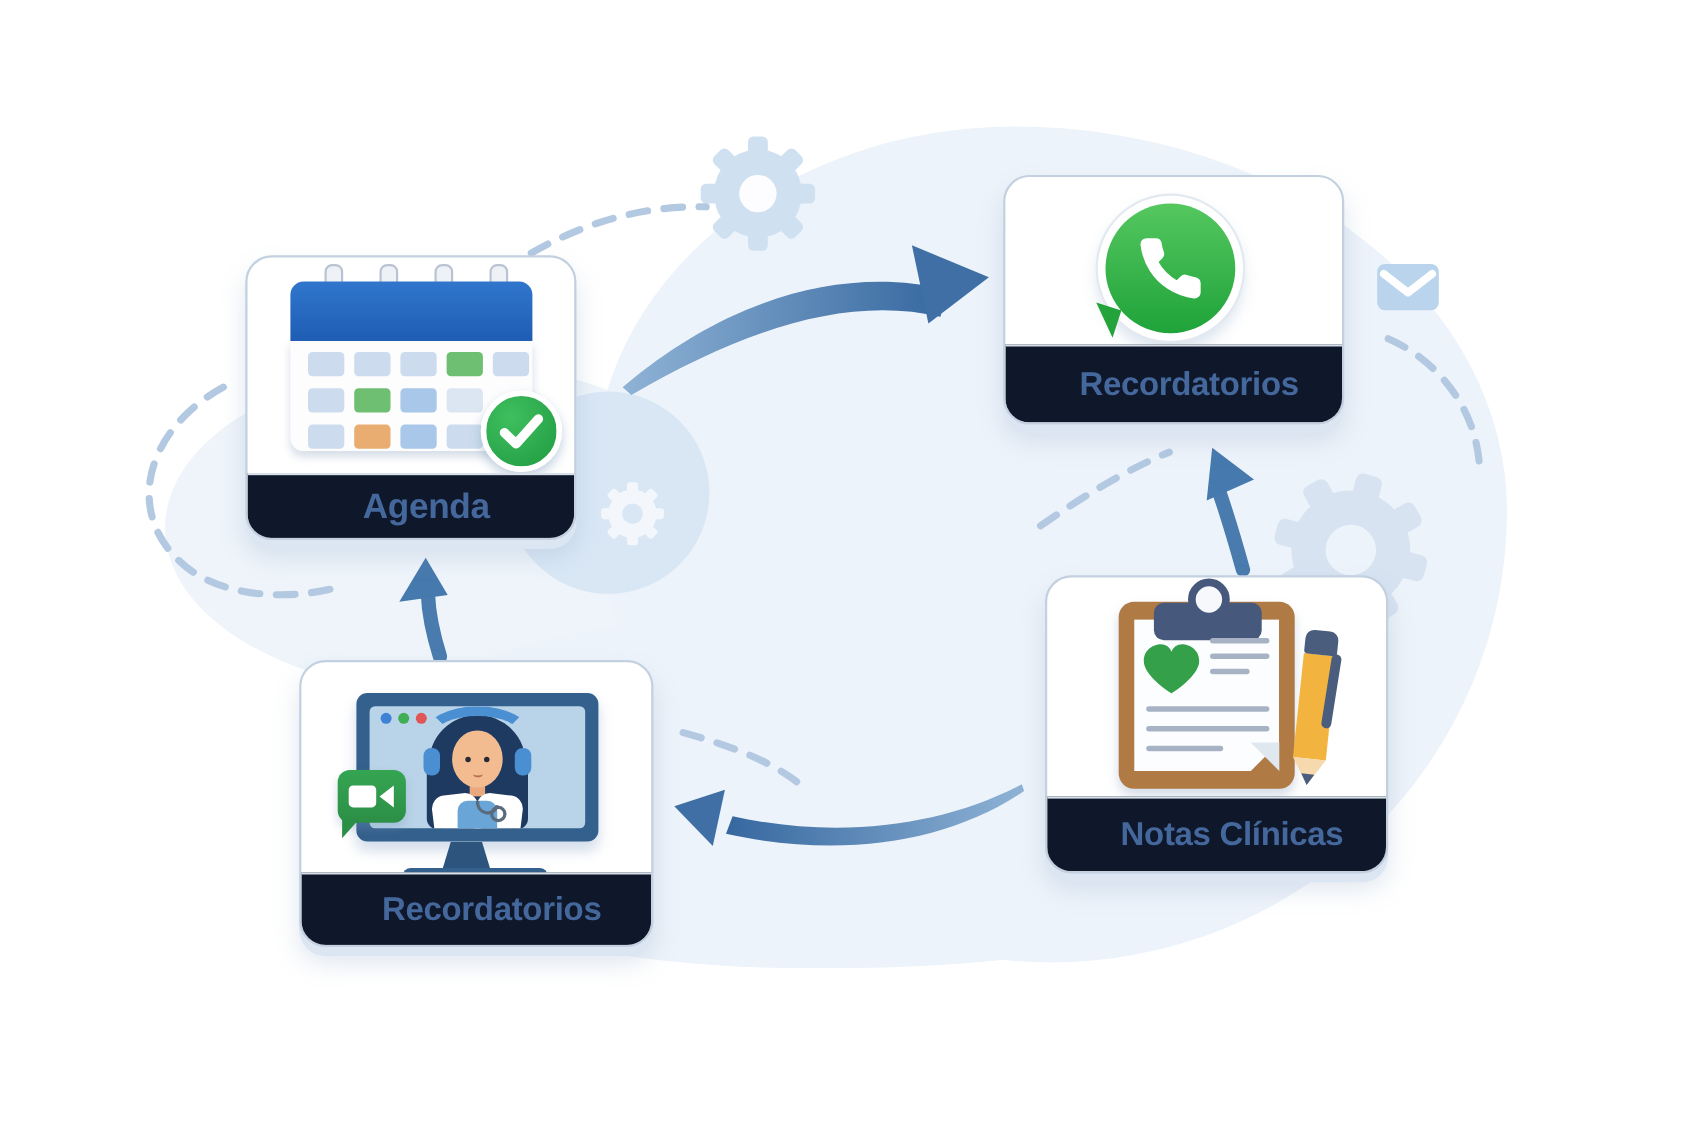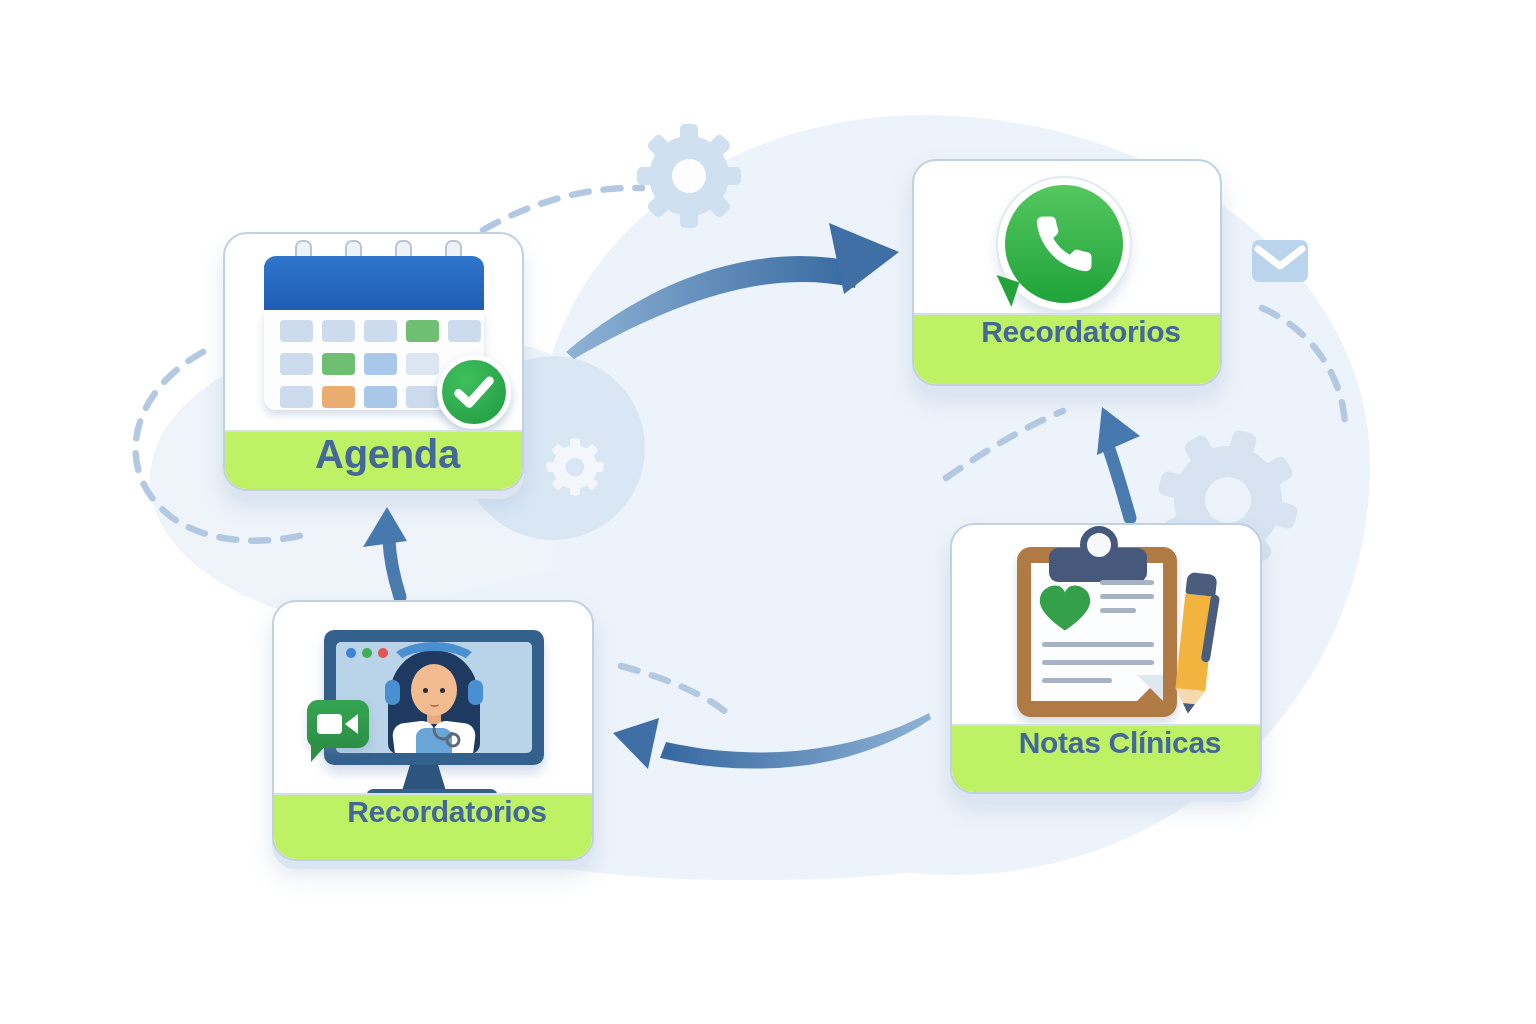--- a/index.html
+++ b/index.html
@@ -15,22 +15,22 @@
   .blob-bottom{left:300px;top:560px;width:900px;height:320px;background:#edf3fa;
              border-radius:45% 55% 50% 50%/55% 50% 45% 50%;}
   .blob-circle{left:461px;top:356px;width:184px;height:184px;background:#d9e7f5;border-radius:50%;}
 
   
   .decor{position:absolute;left:0;top:0;z-index:2;}
 
   
   .card{position:absolute;background:#ffffff;border:2px solid #c3d0e0;border-radius:24px;
         box-shadow:0 8px 0 #dbe6f2,0 14px 22px rgba(130,158,195,.25);z-index:3;overflow:hidden;}
-  .card-footer{position:absolute;left:0;right:0;bottom:0;background:#bef264;
-        border-top:2px solid #d7dfe9;display:flex;align-items:flex-start;justify-content:center;padding-left:28px;}
+  .card-footer{position:absolute;left:0;right:0;bottom:0;background:#0f172a;
+        border-top:2px solid #d7dfe9;display:flex;align-items:center;justify-content:center;padding-left:28px;}
   .card-label{font-weight:700;font-size:30px;color:#44679c;letter-spacing:-.3px;}
 
   #card-agenda{left:223px;top:232px;width:297px;height:255px;}
   #card-agenda .card-footer{height:57px;}
   #card-recordatorios{left:912px;top:159px;width:306px;height:223px;}
   #card-recordatorios .card-footer{height:69px;}
   #card-notas{left:950px;top:523px;width:308px;height:267px;}
   #card-notas .card-footer{height:66px;}
   #card-video{left:272px;top:600px;width:318px;height:257px;}
   #card-video .card-footer{height:64px;}
@@ -216,21 +216,21 @@
         <div class="cal-cell" style="left:100px;top:76px;background:#a9c7e8"></div>
         <div class="cal-cell" style="left:142px;top:76px;background:#ccdcee"></div>
       </div>
       <div class="check-badge">
         <svg width="64" height="64" viewBox="0 0 24 24" style="position:absolute;left:0;top:0">
           <path d="M6.2 12.5 L10.2 16.3 L17.8 7.8" fill="none" stroke="#ffffff" stroke-width="3.2" stroke-linecap="round" stroke-linejoin="round"></path>
         </svg>
       </div>
     </div>
     <div class="card-footer">
-      <span class="card-label" style="font-size:40px">Agenda</span>
+      <span class="card-label" style="font-size:32px">Agenda</span>
     </div>
   </div>
 
   <div class="card" id="card-recordatorios">
     <div class="wa-outer">
       <div class="wa-tail"></div>
       <div class="wa-green">
         <svg width="66" height="66" viewBox="0 0 24 24">
           <path fill="#ffffff" d="M22 16.92v3a2 2 0 0 1-2.18 2 19.79 19.79 0 0 1-8.63-3.07 19.5 19.5 0 0 1-6-6 19.79 19.79 0 0 1-3.07-8.67A2 2 0 0 1 4.11 2h3a2 2 0 0 1 2 1.72 12.84 12.84 0 0 0 .7 2.81 2 2 0 0 1-.45 2.11L8.09 9.91a16 16 0 0 0 6 6l1.27-1.27a2 2 0 0 1 2.11-.45 12.84 12.84 0 0 0 2.81.7A2 2 0 0 1 22 16.92z"></path>
         </svg>

